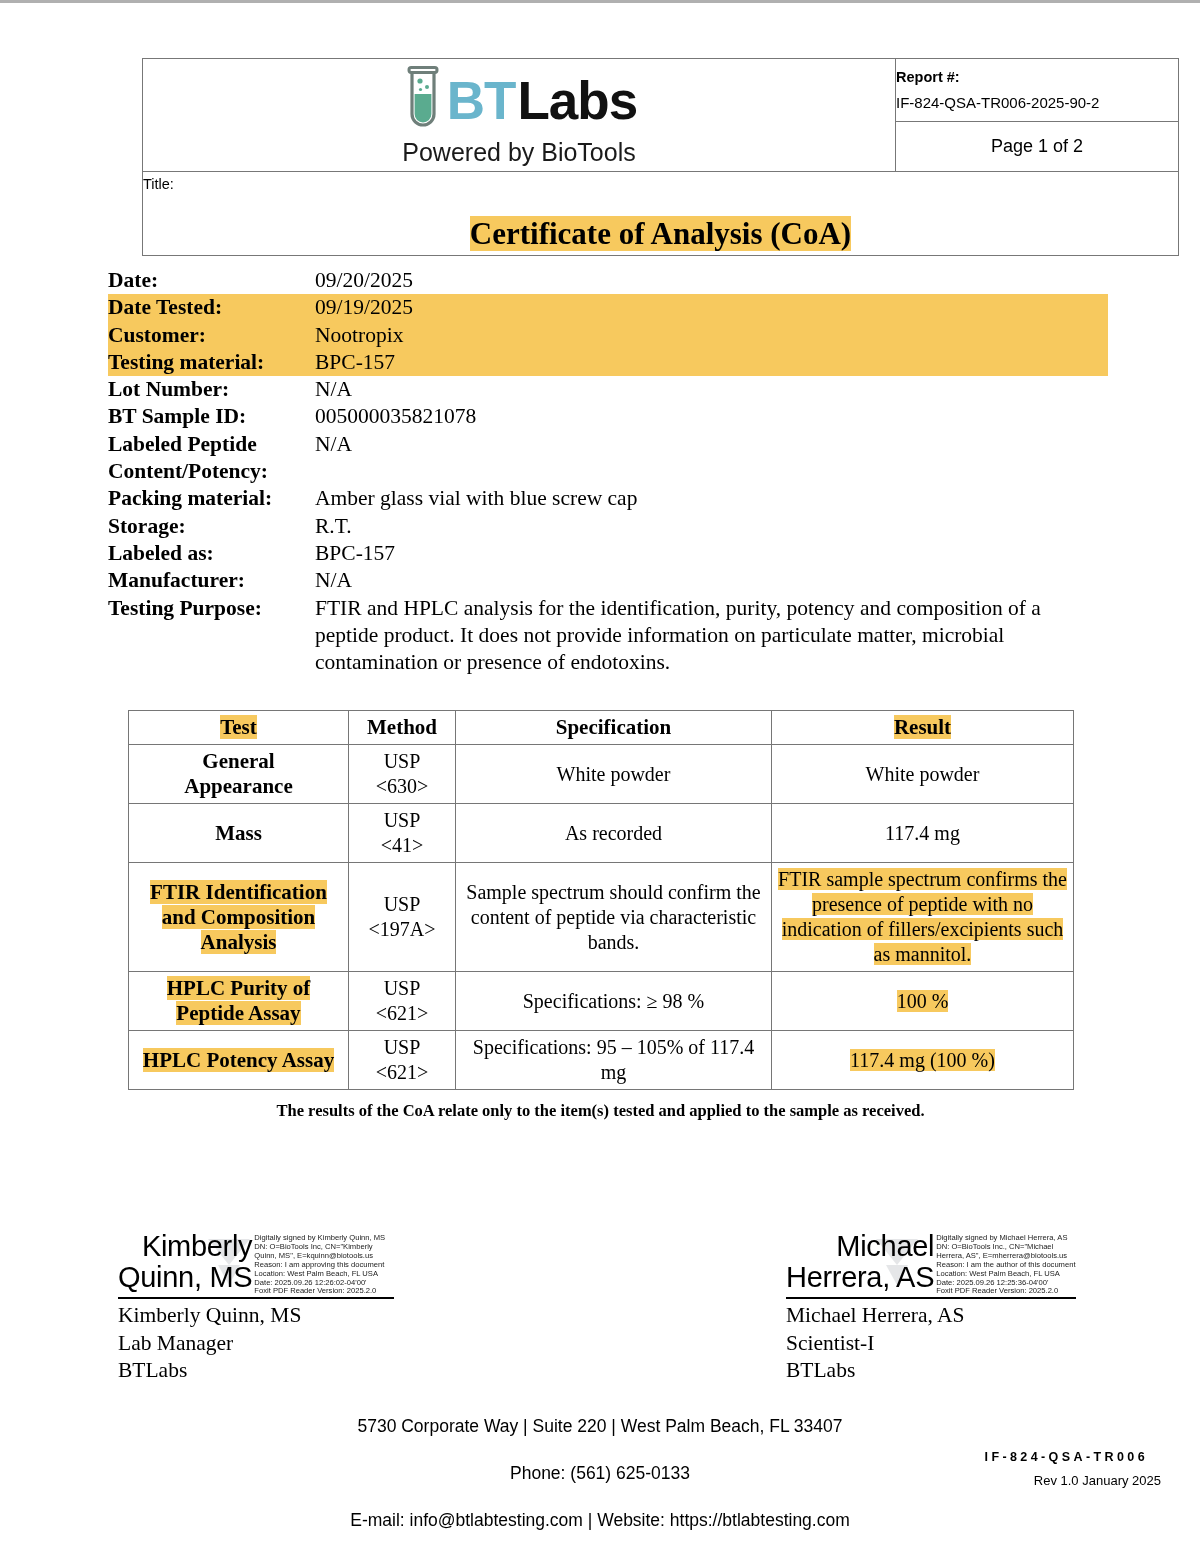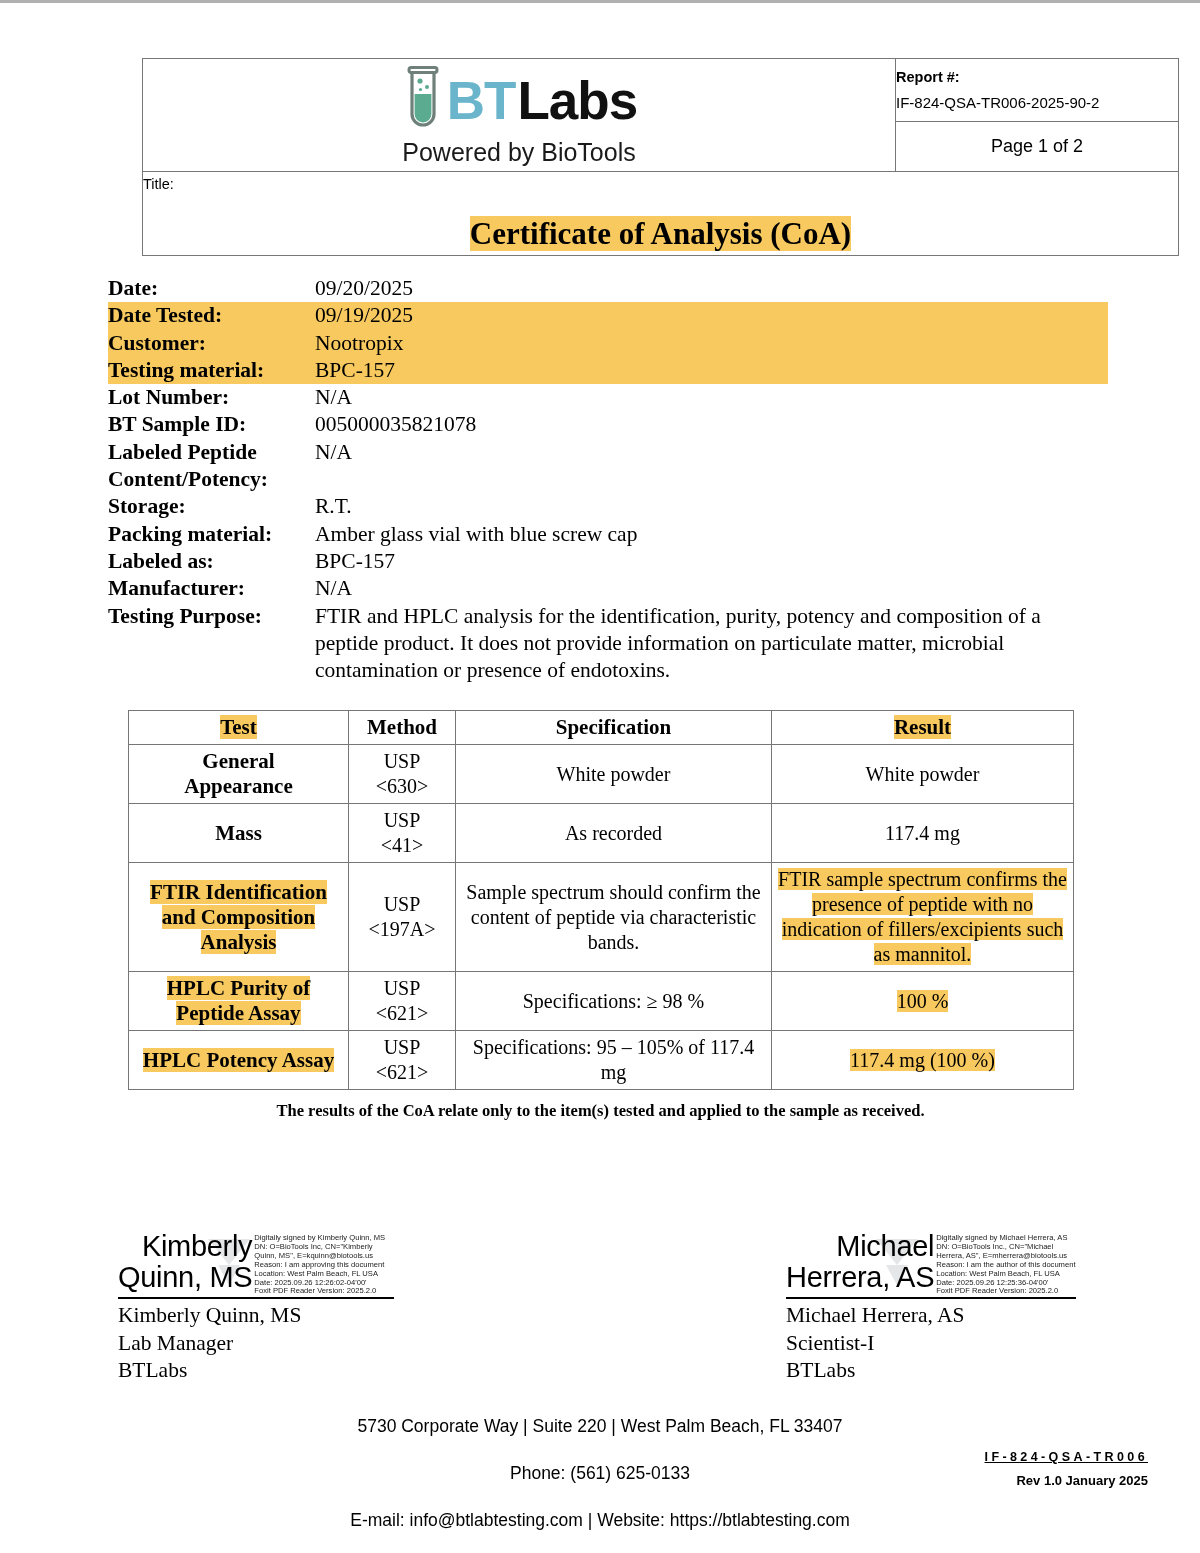--- a/index.html
+++ b/index.html
@@ -88,21 +88,21 @@
     font-family: "Liberation Serif", serif;
     font-weight: bold;
     font-size: 31px;
     margin-top: 24px;
   }
   .hl { background: #f7c95e; }
 
   
   .fields {
     position: absolute;
-    left: 108px; top: 272px;
+    left: 108px; top: 264px;
     width: 1000px;
   }
   .frow {
     display: flex;
     font-size: 21.5px;
     line-height: 27.3px;
     align-items: flex-start;
   }
   .frow .lbl {
     width: 207px;
@@ -205,27 +205,26 @@
     white-space: pre-line;
   }
   .doccode {
     position: absolute;
     right: 52px; top: 1447px;
     font-family: "Liberation Sans", sans-serif;
     font-weight: bold;
     font-size: 12.5px;
     letter-spacing: 3.4px;
     text-align: right;
-    text-decoration: underline;
   }
   .docrev {
     position: absolute;
-    right: 52px; top: 1470px;
-    font-family: "Liberation Sans", sans-serif;
-    font-weight: bold;
+    right: 39px; top: 1470px;
+    font-family: "Liberation Sans", sans-serif;
+    font-weight: normal;
     font-size: 13px;
     text-align: right;
   }
 </style>
 </head>
 <body>
 
 <div class="page">
 
   <table class="hdr-table">
@@ -291,26 +290,26 @@
       <div class="frow">
         <div class="lbl">BT Sample ID:</div>
         <div class="val">005000035821078</div>
       </div>
       <div class="frow">
         <div class="lbl">Labeled Peptide
 Content/Potency:</div>
         <div class="val">N/A</div>
       </div>
       <div class="frow">
+        <div class="lbl">Packing material:</div>
+        <div class="val">Amber glass vial with blue screw cap</div>
+      </div>
+      <div class="frow">
         <div class="lbl">Storage:</div>
         <div class="val">R.T.</div>
-      </div>
-      <div class="frow">
-        <div class="lbl">Packing material:</div>
-        <div class="val">Amber glass vial with blue screw cap</div>
       </div>
       <div class="frow">
         <div class="lbl">Labeled as:</div>
         <div class="val">BPC-157</div>
       </div>
       <div class="frow">
         <div class="lbl">Manufacturer:</div>
         <div class="val">N/A</div>
       </div>
       <div class="frow purpose">

